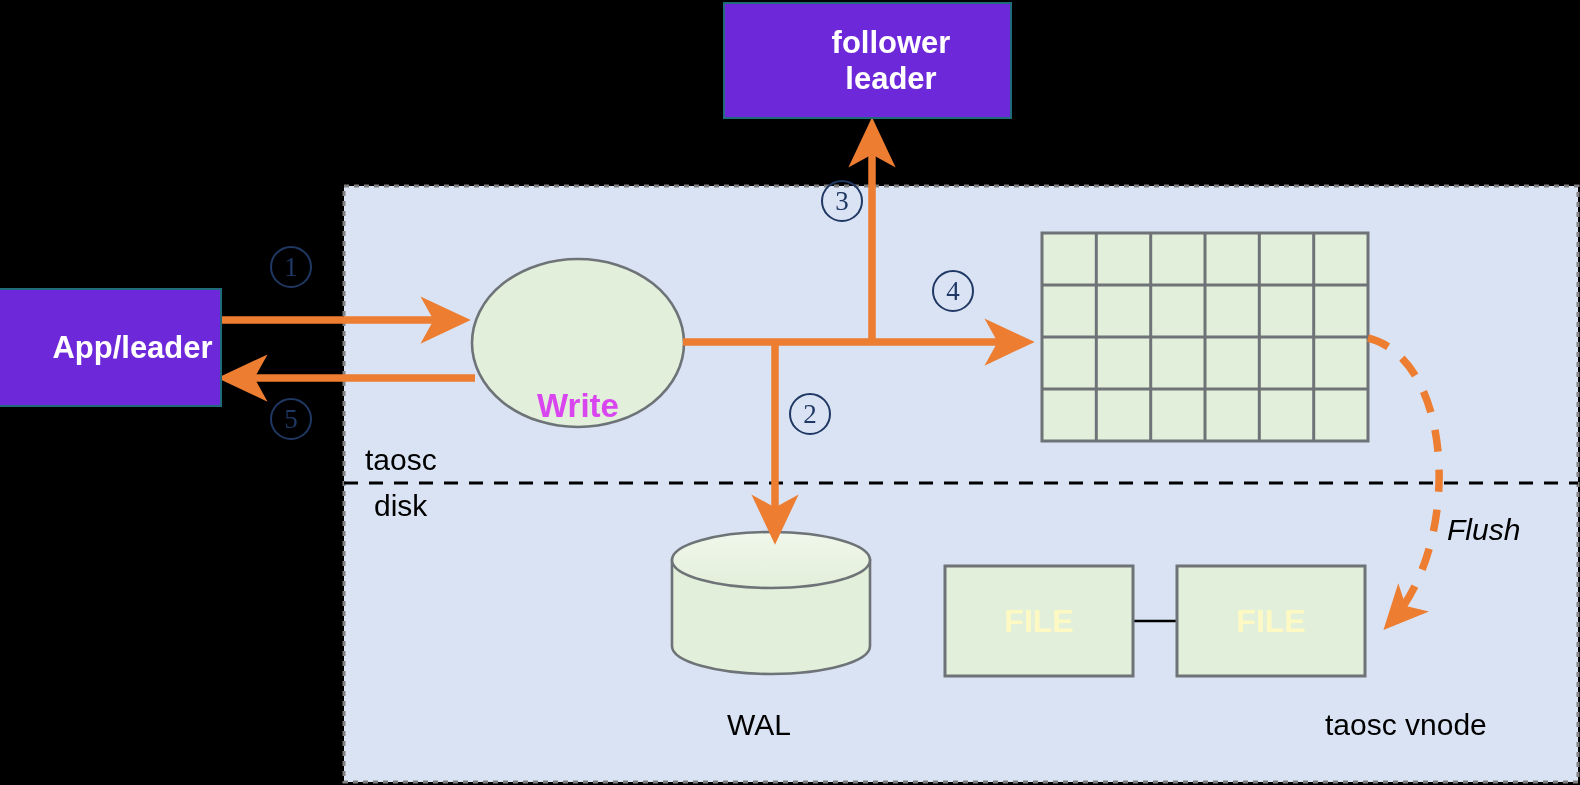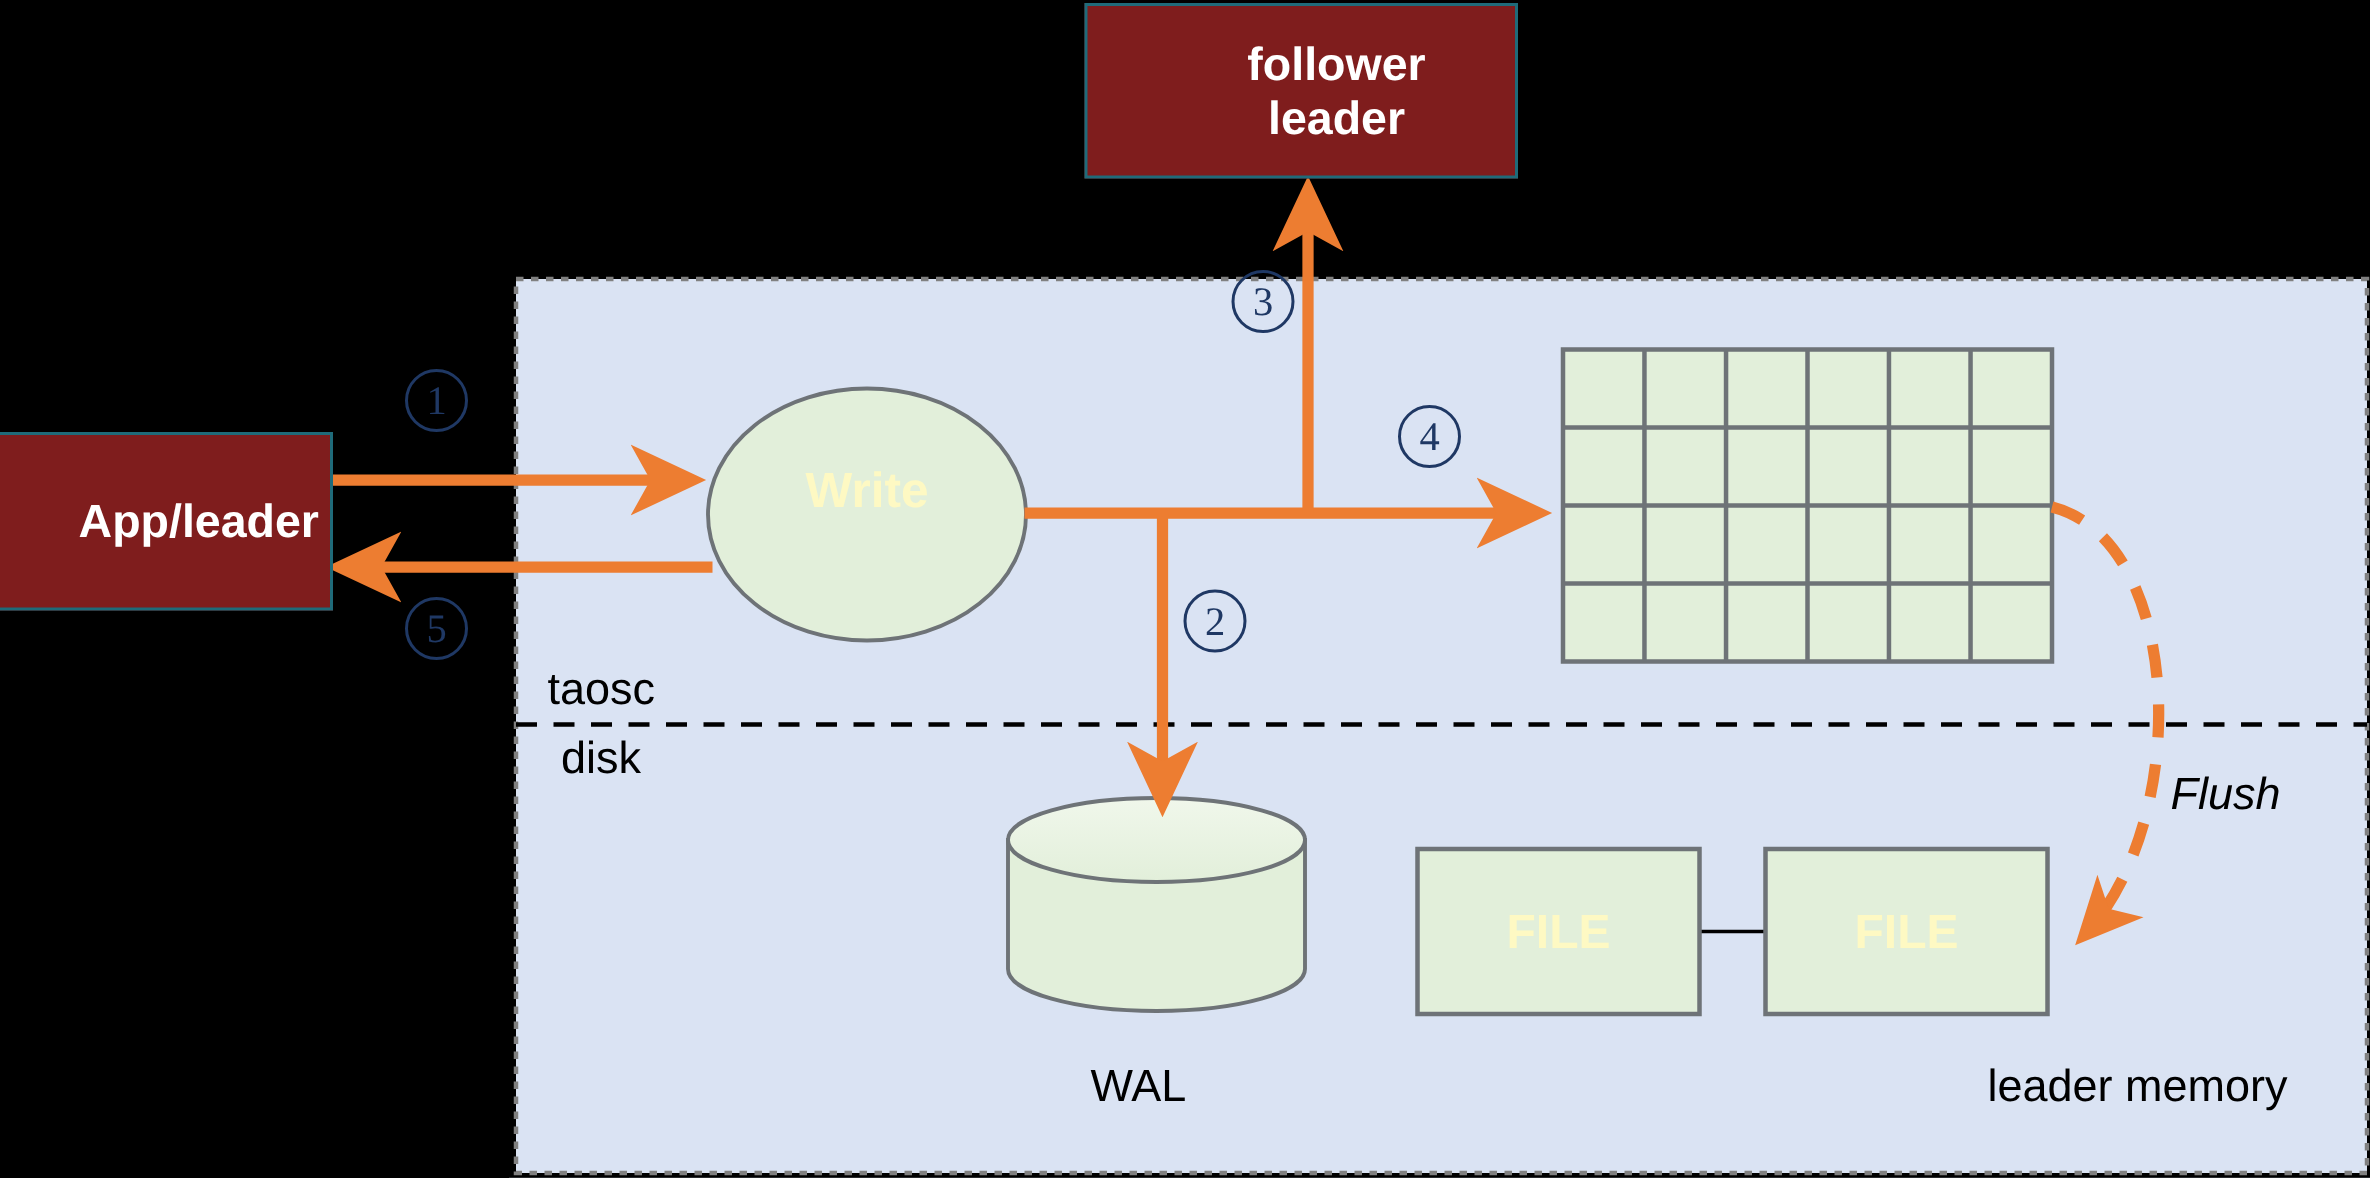--- a/index.html
+++ b/index.html
@@ -23,21 +23,21 @@
     height: 785px;
   }
   .txt {
     position: absolute;
     white-space: nowrap;
     line-height: 1.12;
   }
   
   .blue-box {
     position: absolute;
-    background: #7f1d1d;
+    background: #6d28d9;
     border: 2px solid #1F6B7A;
     box-sizing: border-box;
     color: #FFFFFF;
     font-weight: bold;
     display: flex;
     align-items: center;
     justify-content: center;
     text-align: center;
     padding-left: 47px;
   }
@@ -60,24 +60,24 @@
   }
   #memory-label { left: 365px; top: 443px; }
   #disk-label   { left: 374px; top: 489px; }
   #wal-label    { left: 727px; top: 708px; }
   #flush-label  { left: 1447px; top: 513px; font-style: italic; }
   #leader-vnode-label { left: 1325px; top: 708px; }
 
   
   #write-label {
     position: absolute;
-    left: 473px; top: 244px;
+    left: 473px; top: 260px;
     width: 210px; height: 165px;
-    display: flex; align-items: center; justify-content: center;
-    color: #fef9c3;
+    display: flex; align-items: flex-end; justify-content: center;
+    color: #d946ef;
     font-size: 33px;
     font-weight: bold;
   }
   
   .file-text {
     position: absolute;
     display: flex; align-items: center; justify-content: center;
     color: #fef9c3;
     font-size: 32px;
     font-weight: bold;
@@ -183,21 +183,21 @@
     <span>FILE</span>
   </div>
   <div class="file-text" id="file-text-2">
     <span>FILE</span>
   </div>
 
   <div class="txt plain-label" id="memory-label">taosc</div>
   <div class="txt plain-label" id="disk-label">disk</div>
   <div class="txt plain-label" id="wal-label">WAL</div>
   <div class="txt plain-label" id="flush-label">Flush</div>
-  <div class="txt plain-label" id="leader-vnode-label">leader memory</div>
+  <div class="txt plain-label" id="leader-vnode-label">taosc vnode</div>
 
   <div class="step-circle" id="step-1">1</div>
   <div class="step-circle" id="step-5">5</div>
   <div class="step-circle" id="step-2">2</div>
   <div class="step-circle" id="step-3">3</div>
   <div class="step-circle" id="step-4">4</div>
 
 </div>
 
 </body></html>

